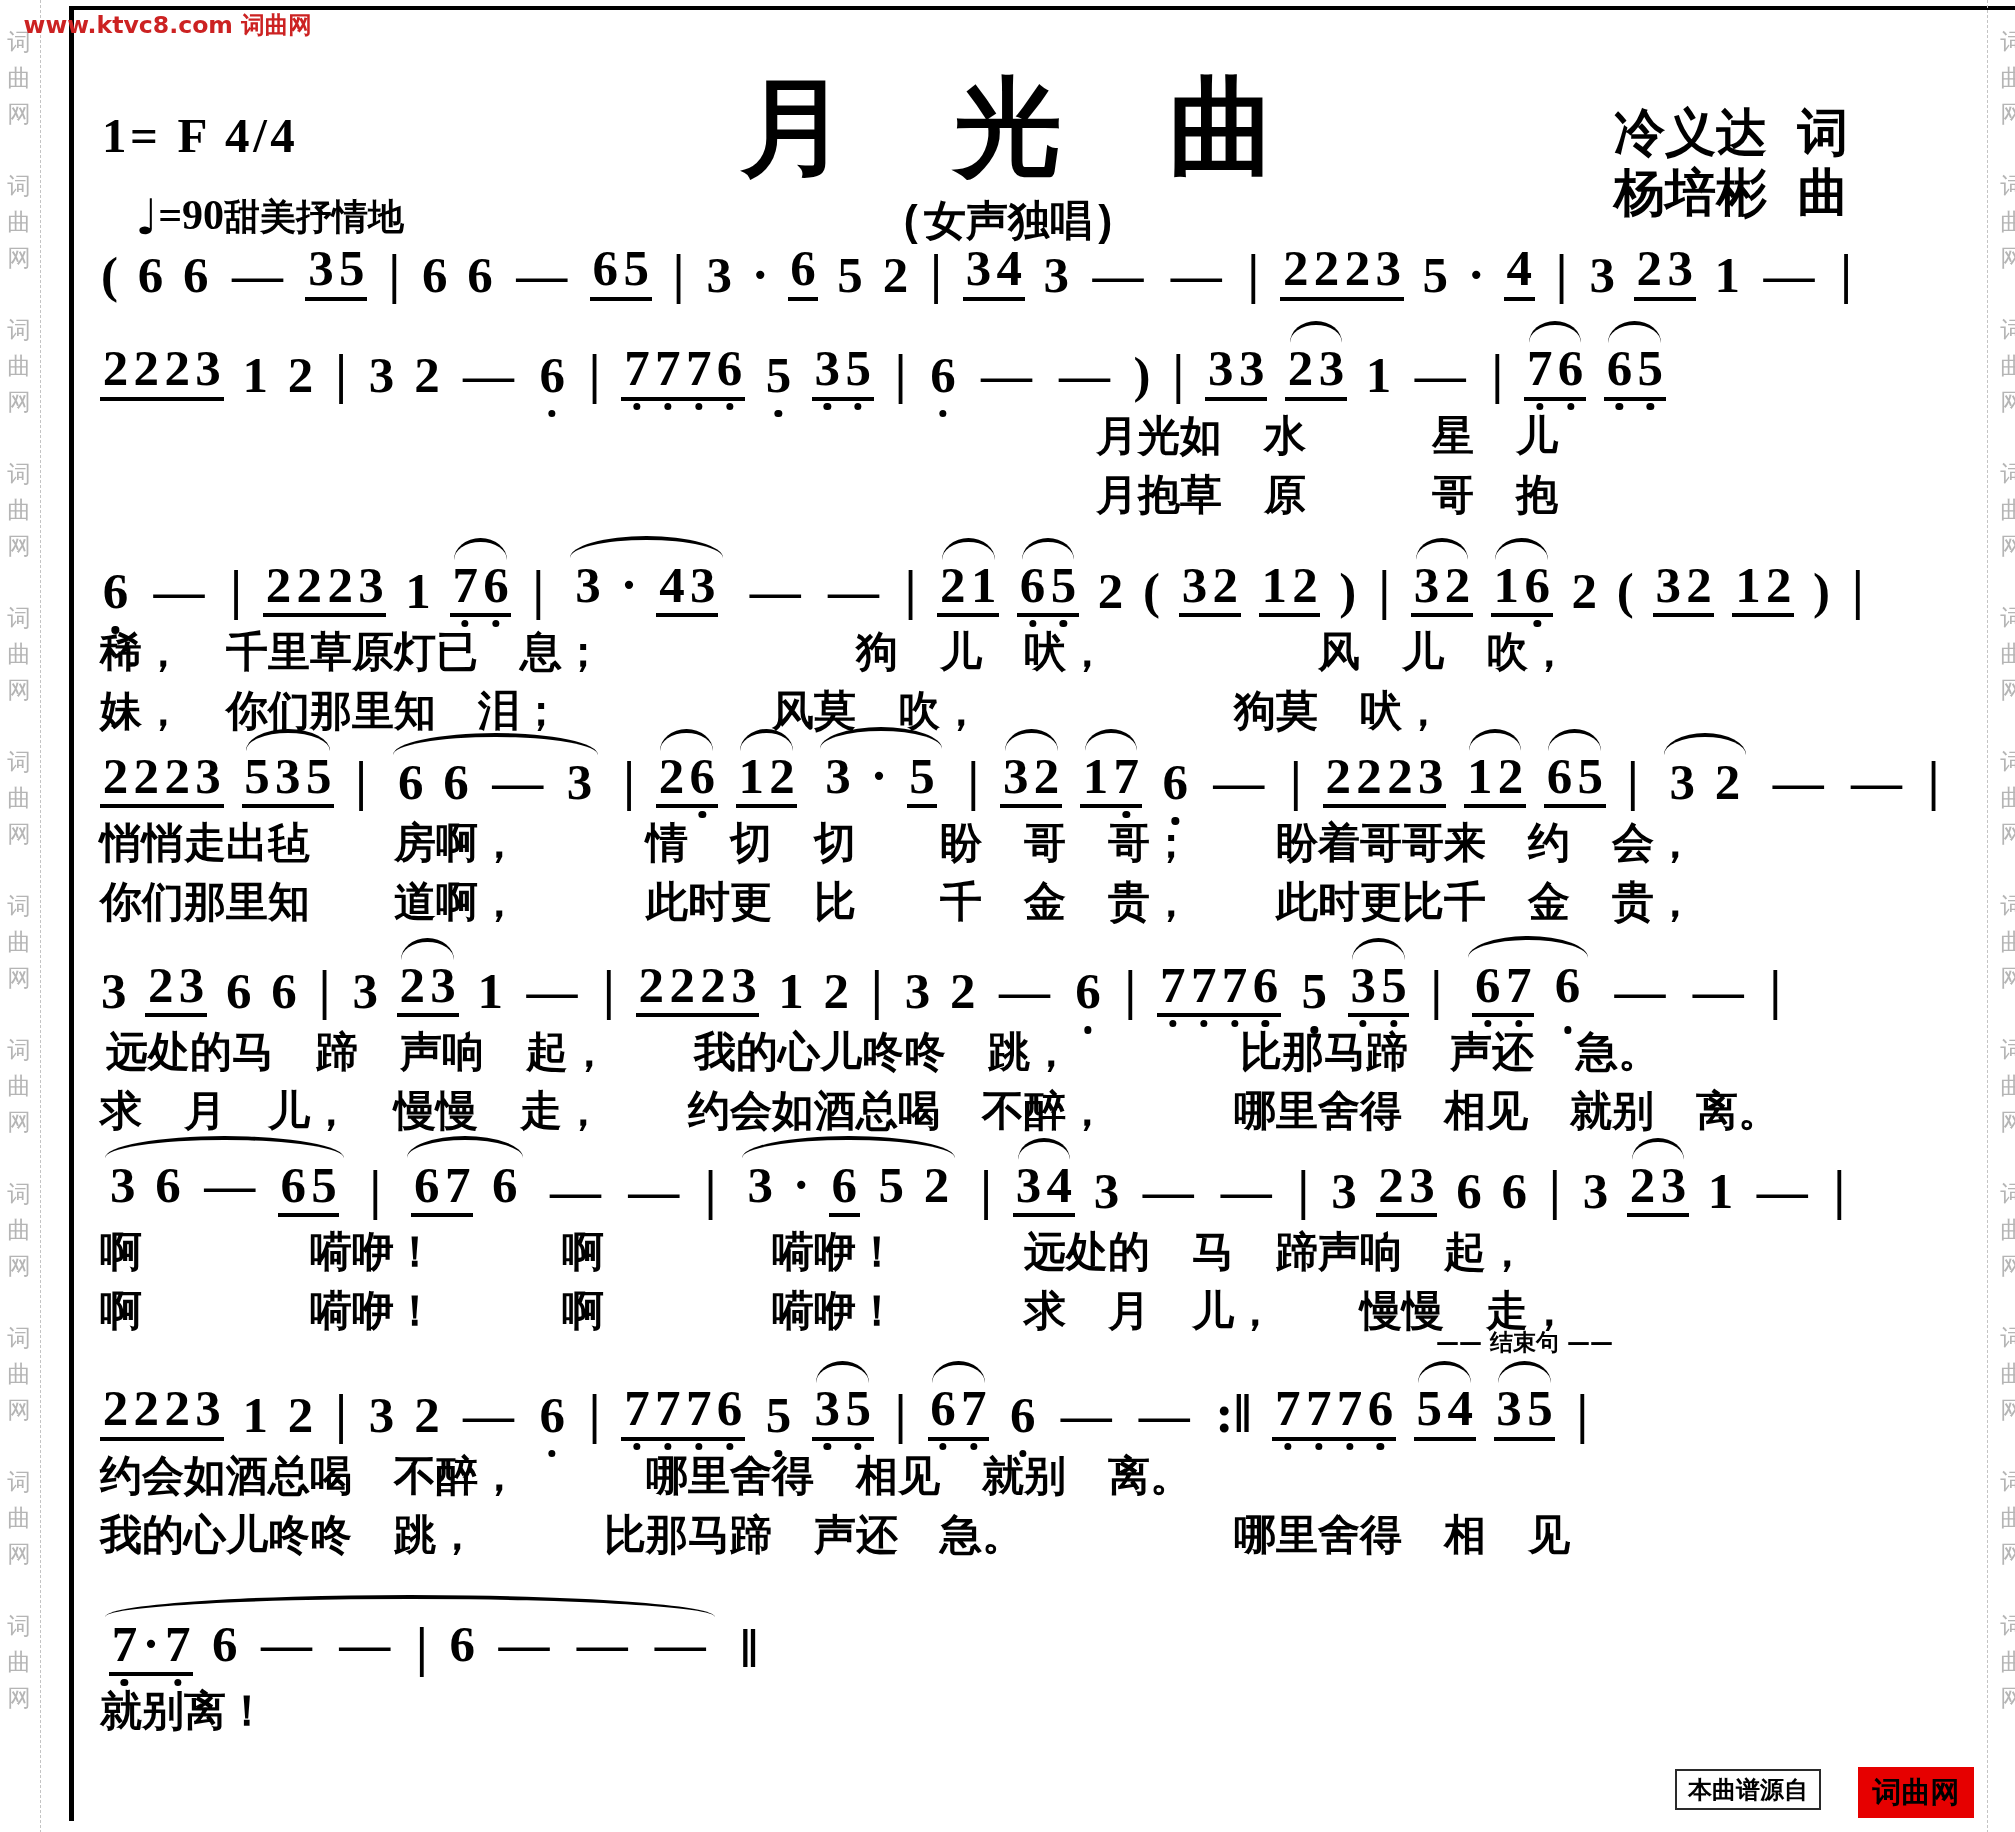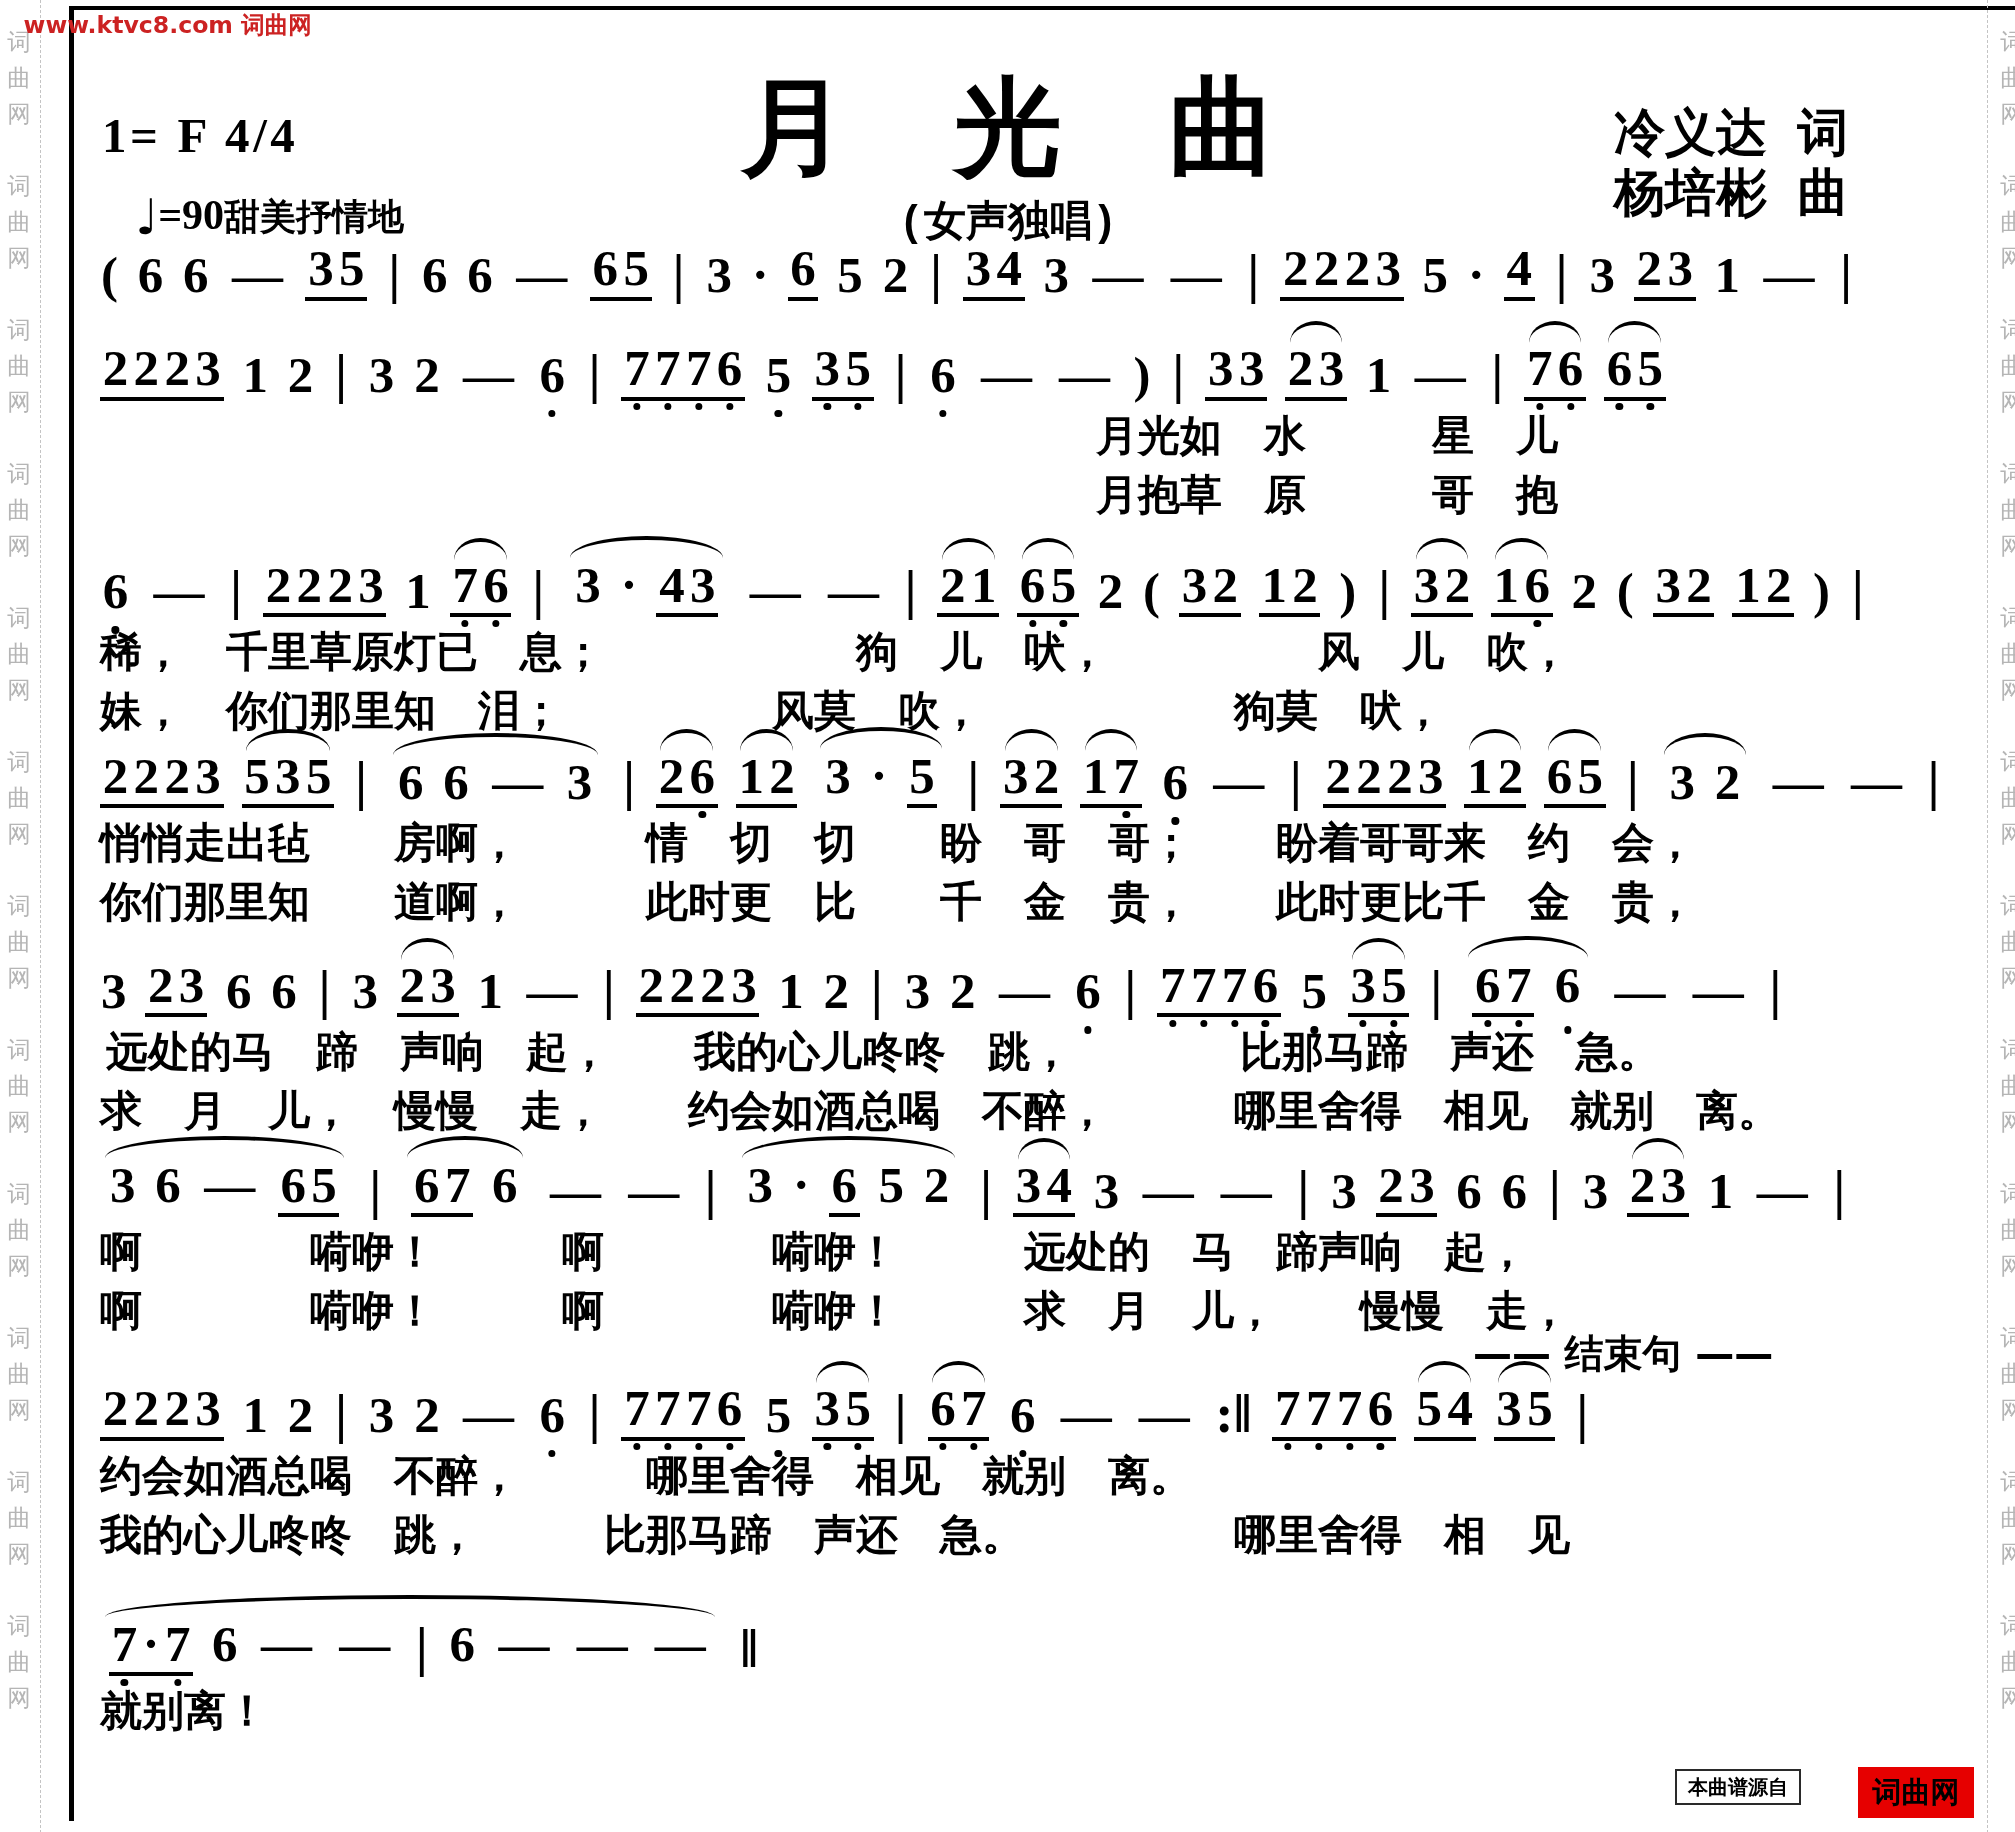--- a/index.html
+++ b/index.html
@@ -18,21 +18,21 @@
   .tempo{position:absolute;left:135px;top:189px;font-weight:bold;}
   .tempo .glyph{font-family:"DejaVu Sans",sans-serif;font-size:49px;vertical-align:-5.5px;}
   .tempo .bpm{font-size:42px;}
   .tempo .expr{font-size:36px;font-family:"DejaVu Sans",sans-serif;}
   .title{position:absolute;left:50%;transform:translateX(-50%);top:56px;font-size:107px;
          font-weight:bold;white-space:nowrap;}
   .subtitle{position:absolute;left:50%;transform:translateX(-50%);top:193px;font-size:42px;
             font-weight:bold;white-space:nowrap;font-family:Liberation Mono, monospace;}
   .credits{position:absolute;left:1614px;top:107px;font-size:51px;font-weight:bold;
            font-family:Liberation Mono, monospace;line-height:60px;white-space:nowrap;}
-  .ending-label{position:absolute;left:1473px;top:1327px;font-size:39px;font-weight:bold;
+  .ending-label{position:absolute;left:1436px;top:1327px;font-size:23px;font-weight:bold;
                 font-family:"DejaVu Sans",sans-serif;white-space:nowrap;}
   
   .system{position:absolute;left:91px;width:1891px;}
   .mline{display:flex;align-items:flex-end;white-space:nowrap;padding-top:27px;
          font-size:51px;font-weight:bold;line-height:1;}
   .cell{position:relative;display:inline-flex;margin:0 9px;}
   .cell.t{padding:0 0.9px;}
   .cell.bar{font-size:55px;margin:0 11px;font-family:"Liberation Serif","DejaVu Sans",serif;}
   .cell.dash{margin:0 12.7px;}
   .cell.grp{padding-top:25.5px;}
@@ -42,21 +42,21 @@
   .note.db::after{content:"";position:absolute;left:50%;transform:translateX(-50%);
                   bottom:-16.4px;width:7.3px;height:7.3px;border-radius:50%;background:#000;}
   .arc{position:absolute;left:4.5px;right:4.5px;height:18px;border-top:4.5px solid #000;
        border-radius:50% 50% 0 0 / 100% 100% 0 0;}
   .cell.grp > .arc{top:1.8px;}
   .cell:not(.grp) > .arc{top:-22px;}
   .lyr{font-size:42px;font-weight:bold;font-family:"DejaVu Sans",sans-serif;
        white-space:pre;margin-top:11px;line-height:1.15;}
   
   .src-box{position:absolute;left:1675px;top:1769px;border:2.7px solid #2a2a2a;padding:2.7px 11px;
-           font-size:20px;font-weight:bold;font-family:"DejaVu Sans",sans-serif;}
+           font-size:24px;font-weight:bold;font-family:"DejaVu Sans",sans-serif;}
   .site-box{position:absolute;left:1858px;top:1767px;color:#000000;padding:5.5px 14.5px;
             font-size:29px;font-weight:bold;font-family:"DejaVu Sans",sans-serif;}
 </style>
 </head>
 <body>
 
 <div class="top-line"></div>
 <div class="left-line"></div>
 <div class="dash-v" style="left:40px;"></div>
 <div class="dash-v" style="left:1987px;"></div>

